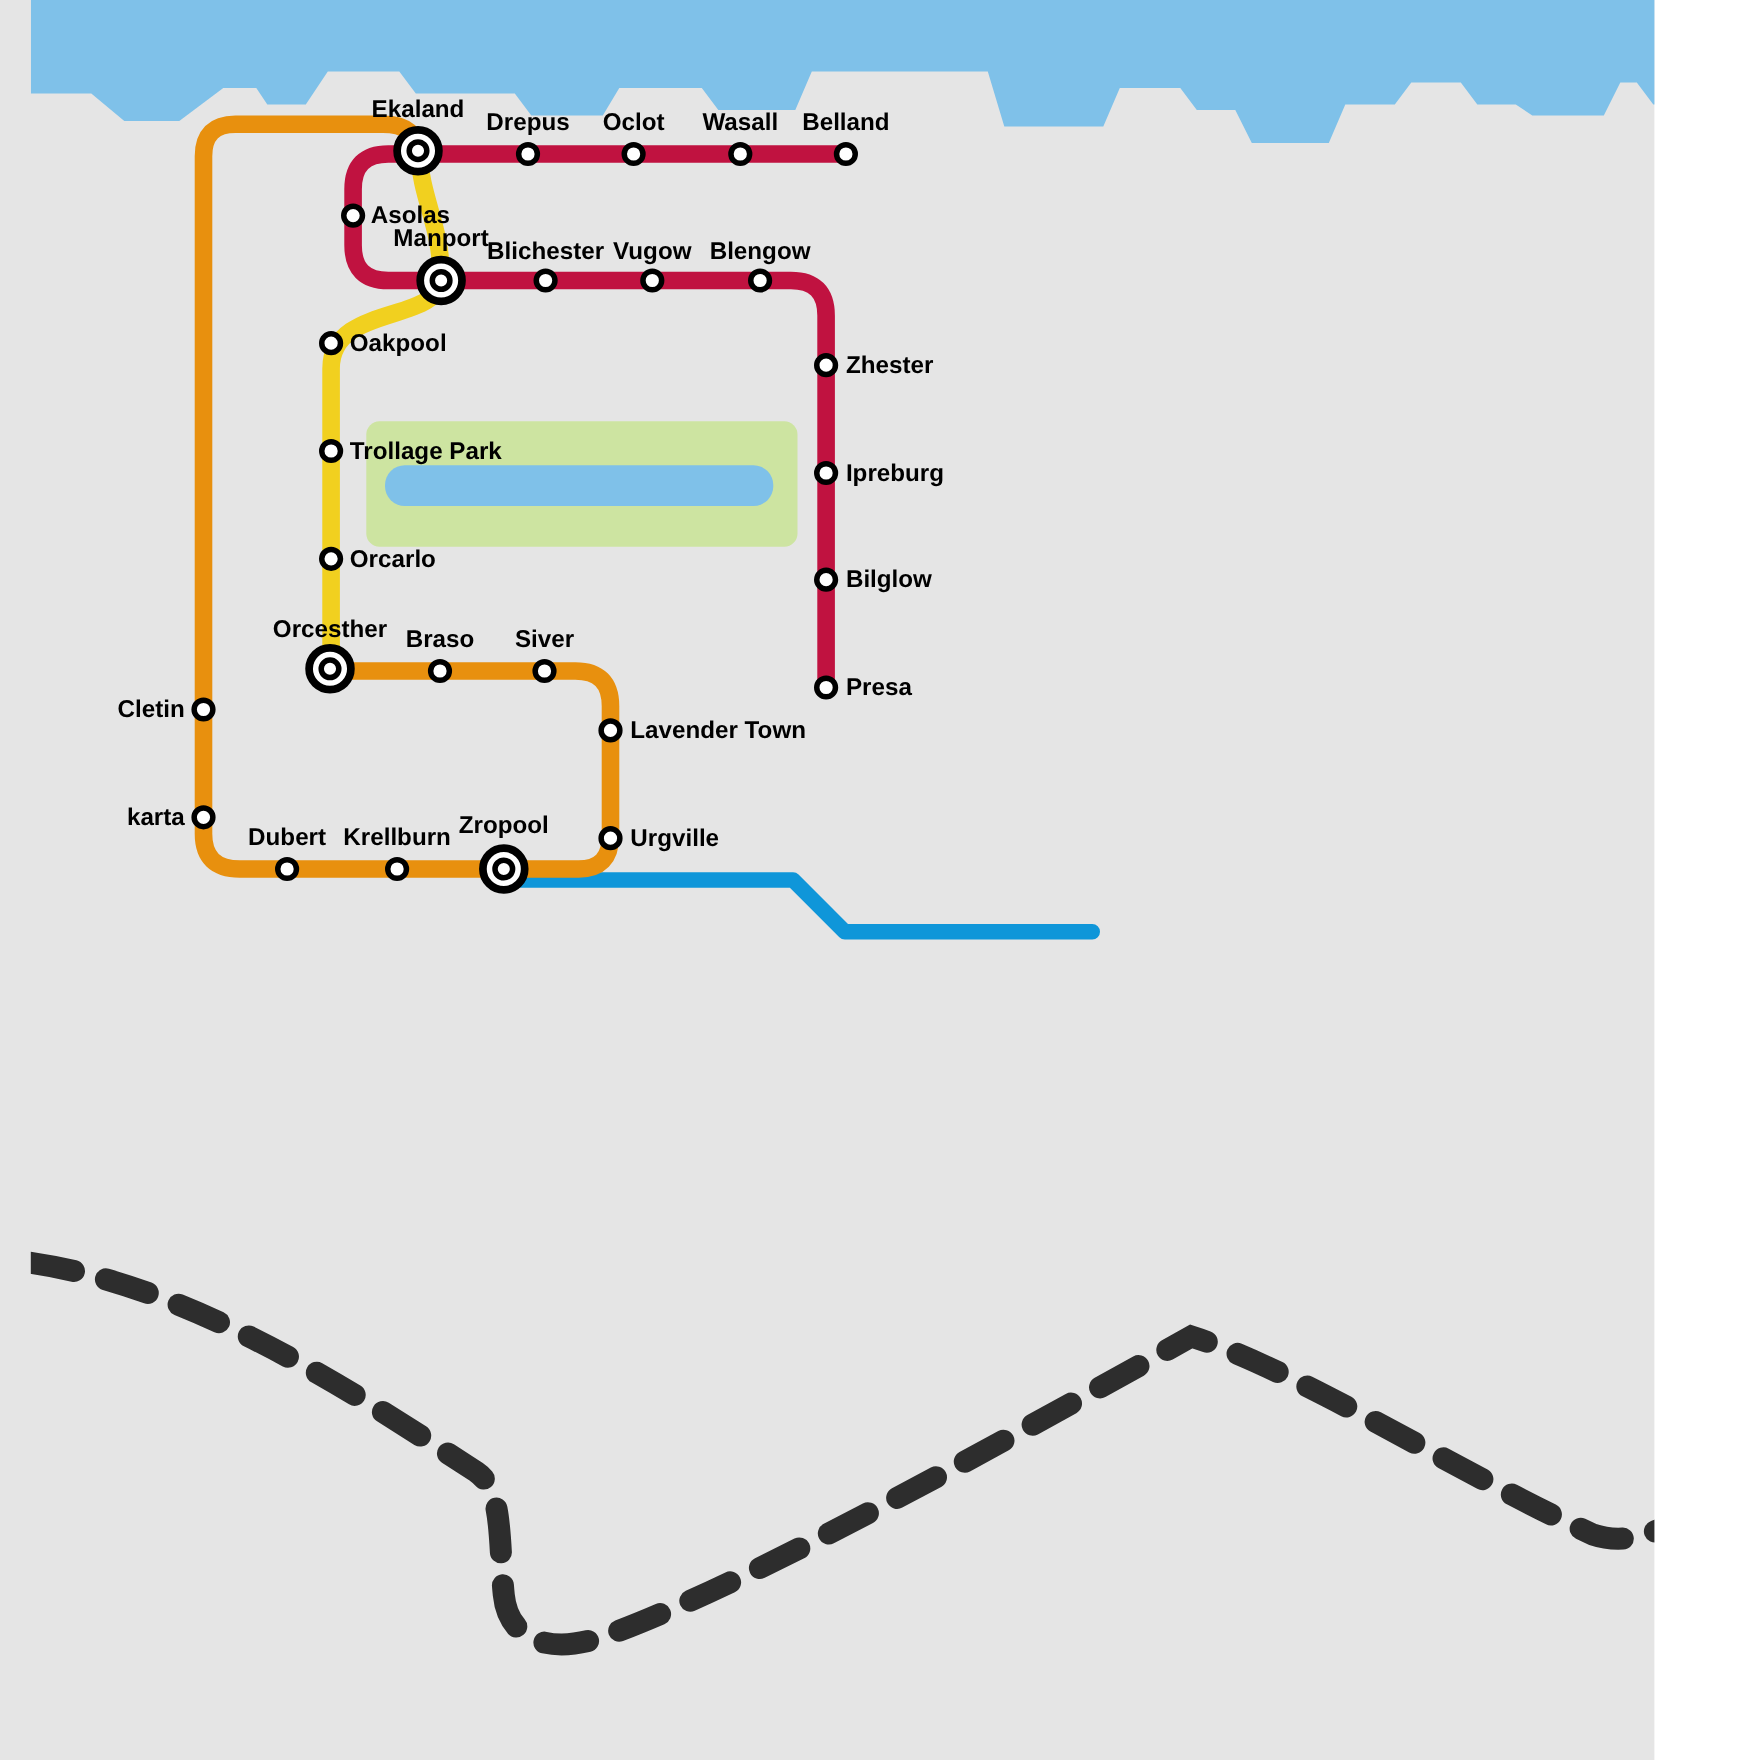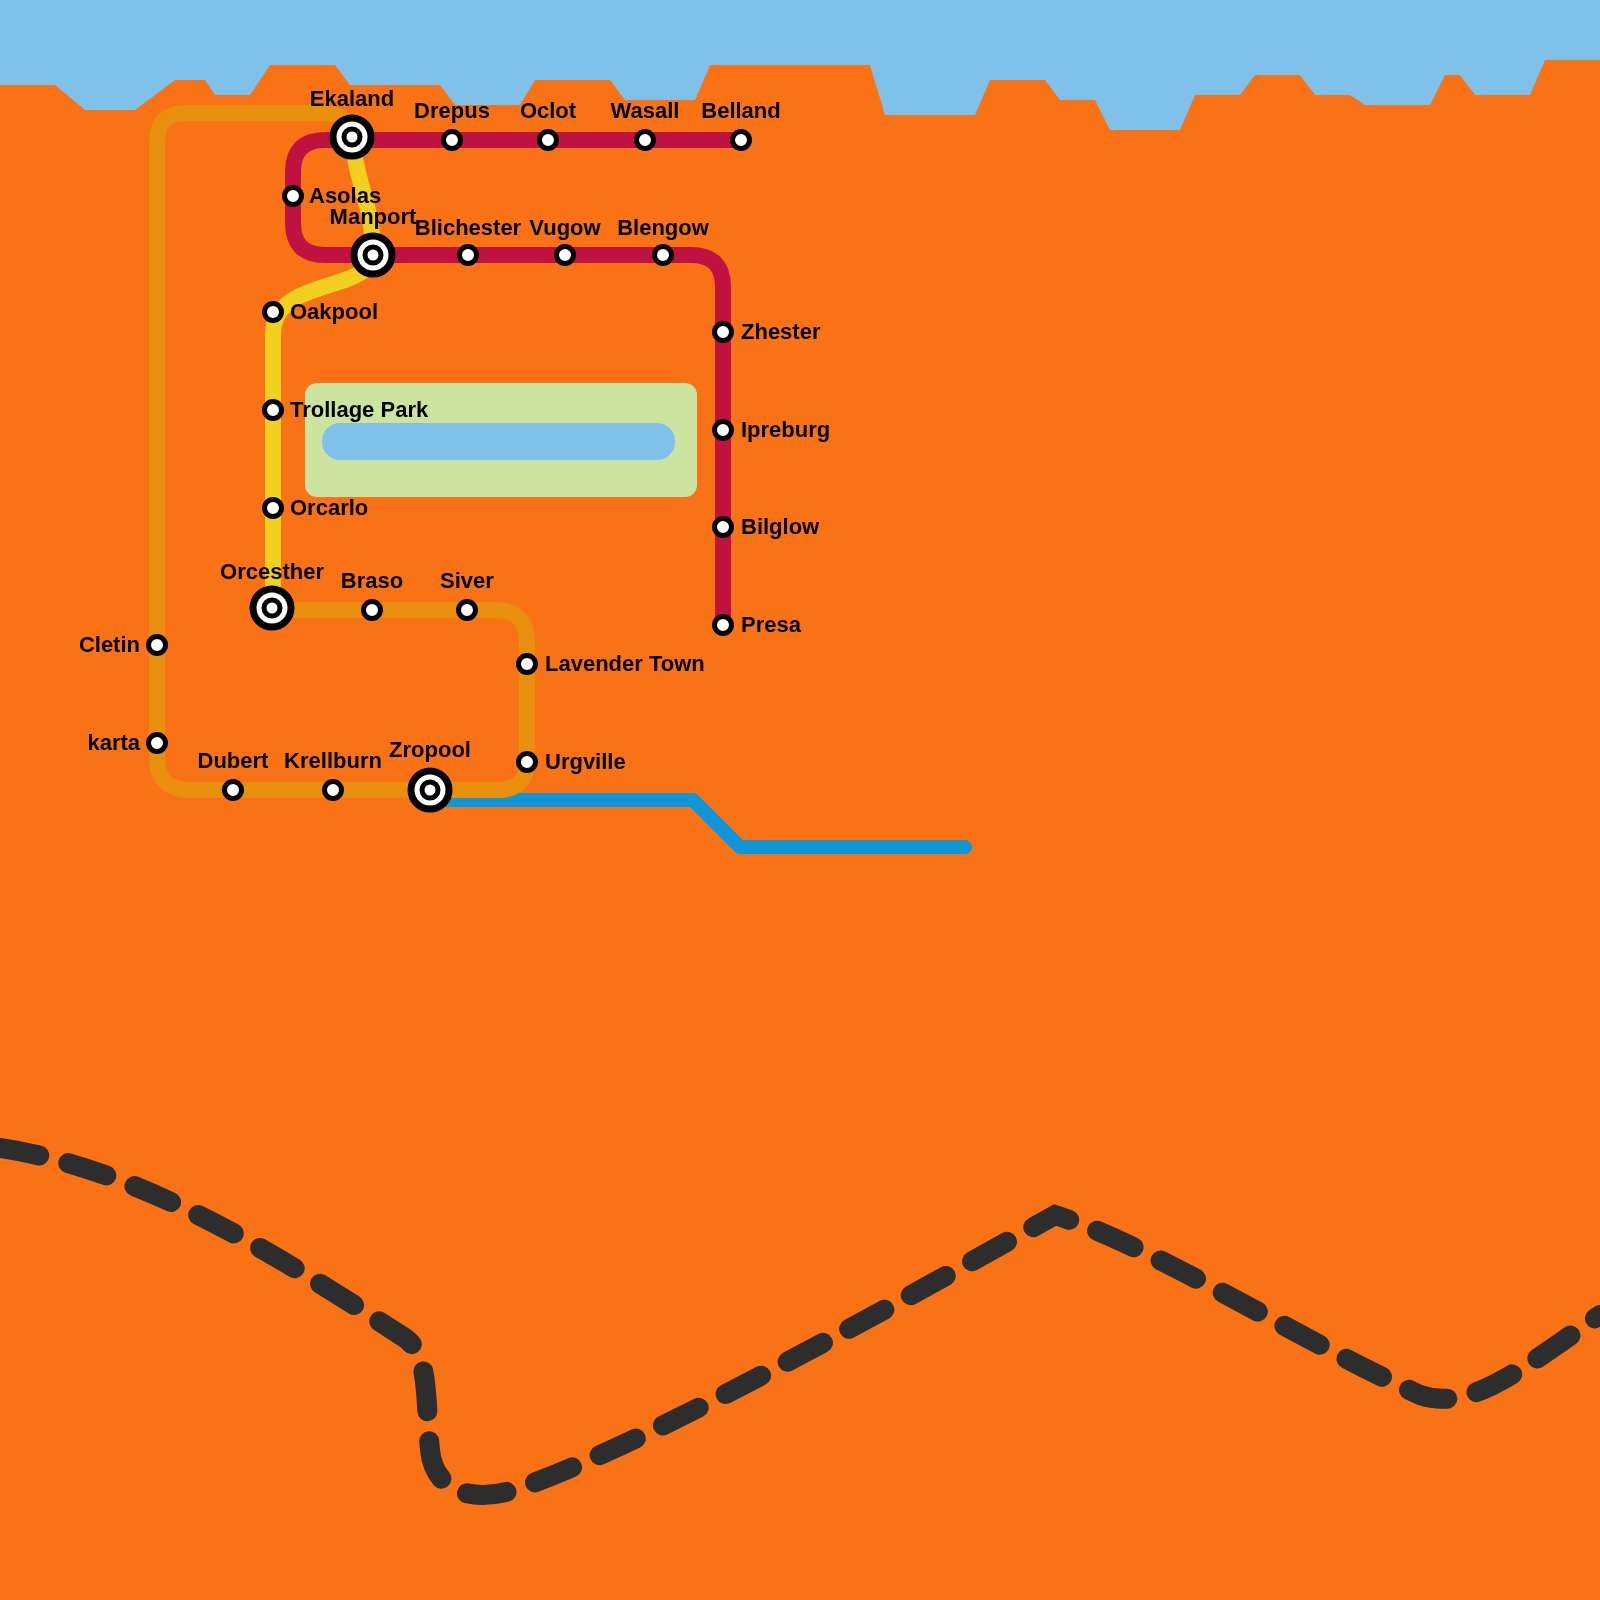--- a/index.html
+++ b/index.html
@@ -1,16 +1,16 @@
 <!DOCTYPE html>
 <html><head>
 <meta charset="utf-8">
 <style>
   html,body{margin:0;padding:0;background:#ffffff;}
-  .stage{position:relative;width:1600px;height:1600px;background:#f97316;overflow:hidden;}
+  .stage{position:relative;width:1476px;height:1600px;background:#e5e5e5;overflow:hidden;padding-left:28px;}
   svg{display:block;width:1600px;height:1600px;}
   .stn-label{font-family:"Liberation Sans",sans-serif;font-weight:bold;font-size:22px;fill:#000000;}
 </style>
 </head>
 <body>
 
 <div class="stage">
   <svg xmlns="http://www.w3.org/2000/svg" viewBox="0 0 1600 1600">
     <g>
         <polygon points="0,0 1600,0 1600,60 1545,60 1530,95 1475,95 1460,75 1445,75 1430,105 1365,105 1350,95 1315,95 1300,75 1255,75 1240,95 1195,95 1180,130 1110,130 1095,100 1060,100 1045,80 990,80 975,115 885,115 870,65 710,65 695,100 625,100 610,80 535,80 520,105 455,105 440,85 350,85 335,65 270,65 250,95 215,95 205,80 175,80 135,110 85,110 55,85 0,85" fill="#7fc1e9"></polygon>

